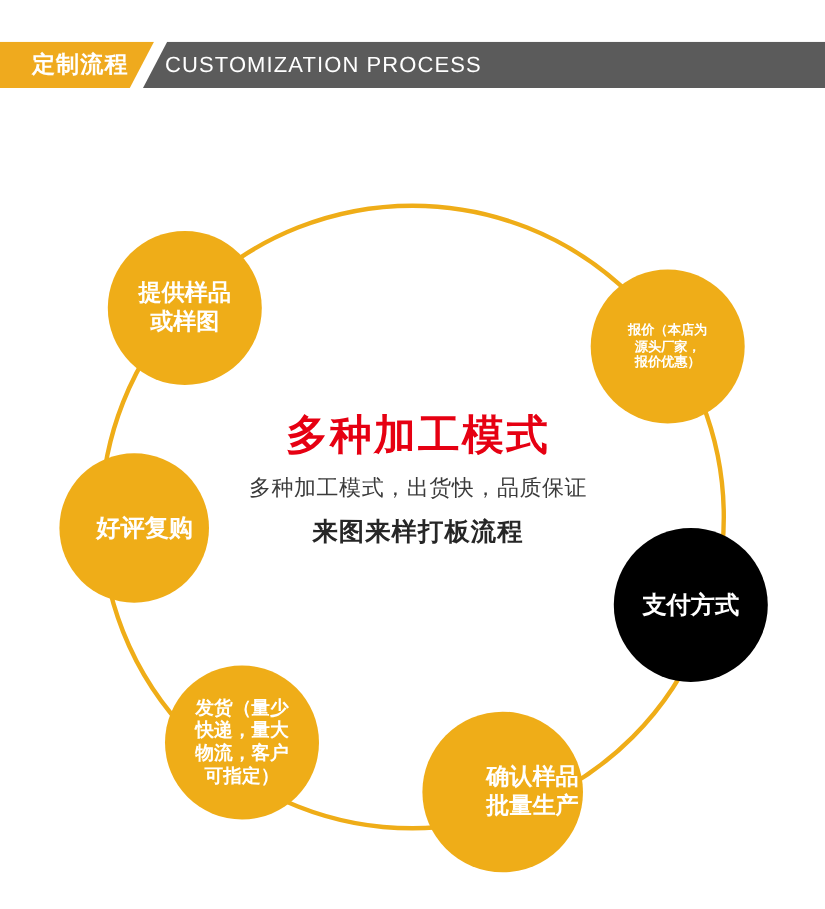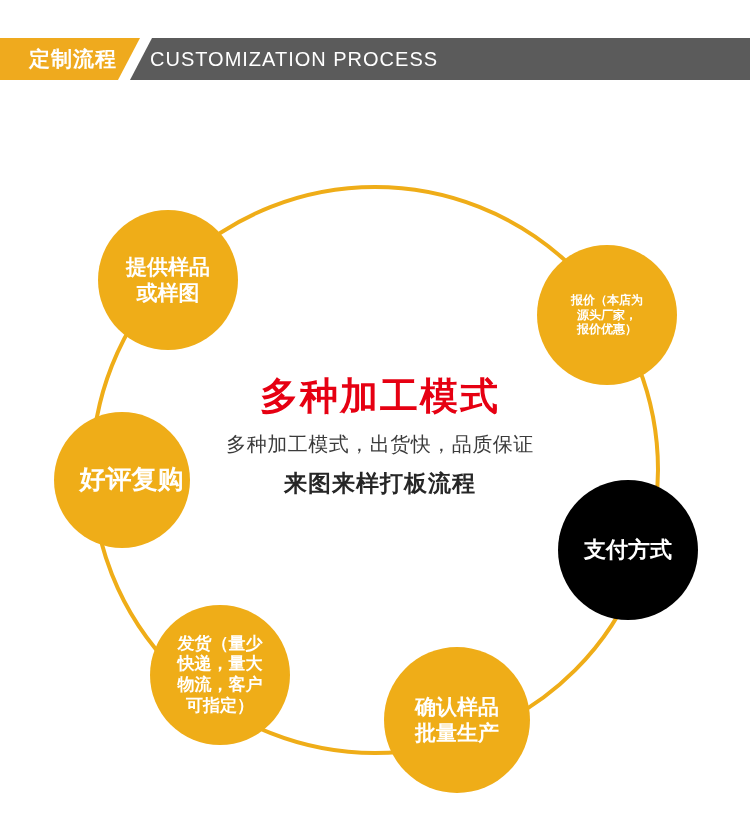--- a/index.html
+++ b/index.html
@@ -133,32 +133,32 @@
   </svg>
 
   <div class="node" id="node-1" style="left: 537px; top: 145px; width: 140px; height: 140px; background: rgb(239, 173, 24);">
     <span class="label" style="font-size: 12px; text-align: center;">报价（本店为
 源头厂家，
 报价优惠）</span>
   </div>
   <div class="node" id="node-2" style="left: 558px; top: 380px; width: 140px; height: 140px; background: #000000; align-items: center;">
     <span class="label" style="font-size: 22px;">支付方式</span>
   </div>
-  <div class="node" id="node-3" style="left: 384px; top: 547px; width: 146px; height: 146px; background: rgb(239, 173, 24);">
+  <div class="node" id="node-3" style="left: 384px; top: 547px; width: 146px; height: 146px; background: rgb(239, 173, 24); justify-content: flex-end;">
     <span class="label" style="font-size: 21px;">确认样品
 批量生产</span>
   </div>
   <div class="node" id="node-4" style="left: 150px; top: 505px; width: 140px; height: 140px; background: rgb(239, 173, 24);">
     <span class="label" style="font-size: 17px;">发货（量少
 快递，量大
 物流，客户
 可指定）</span>
   </div>
   <div class="node" id="node-5" style="left: 54px; top: 312px; width: 136px; height: 136px; background: rgb(239, 173, 24);">
-    <span class="label" style="font-size: 26px; margin-left: 19px;">好评复购</span>
+    <span class="label" style="font-size: 22px; margin-left: 19px;">好评复购</span>
   </div>
   <div class="node" id="node-6" style="left: 98px; top: 110px; width: 140px; height: 140px; background: rgb(239, 173, 24); justify-content: center;">
     <span class="label" style="font-size: 21px;">提供样品
 或样图</span>
   </div>
 
   <div id="center-block">
     <div id="center-title" style="color: rgb(230, 0, 18);">多种加工模式</div>
     <div id="center-sub1">多种加工模式，出货快，品质保证</div>
     <div id="center-sub2">来图来样打板流程</div>

